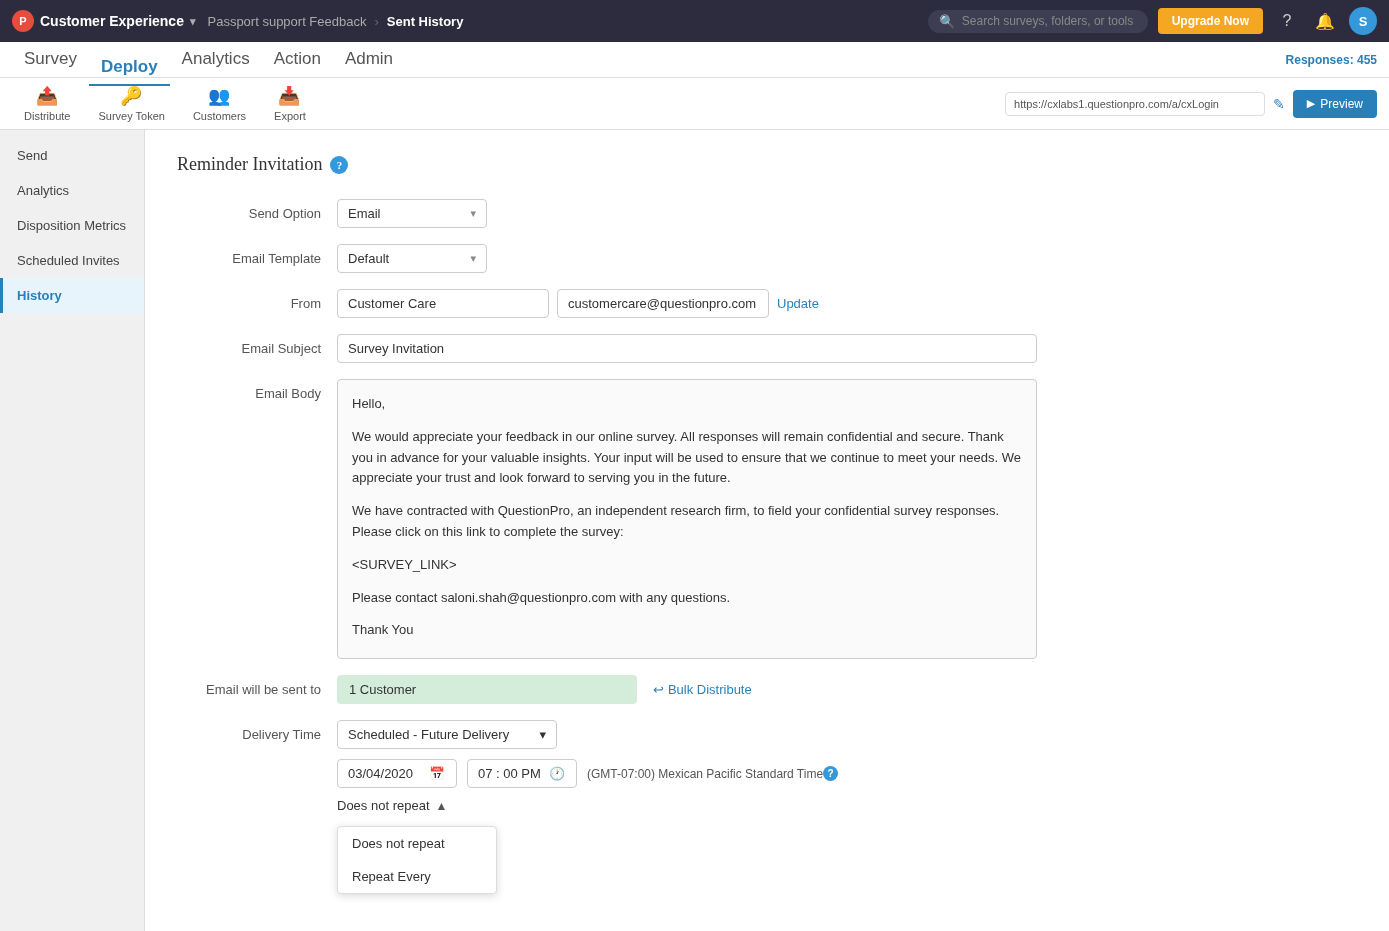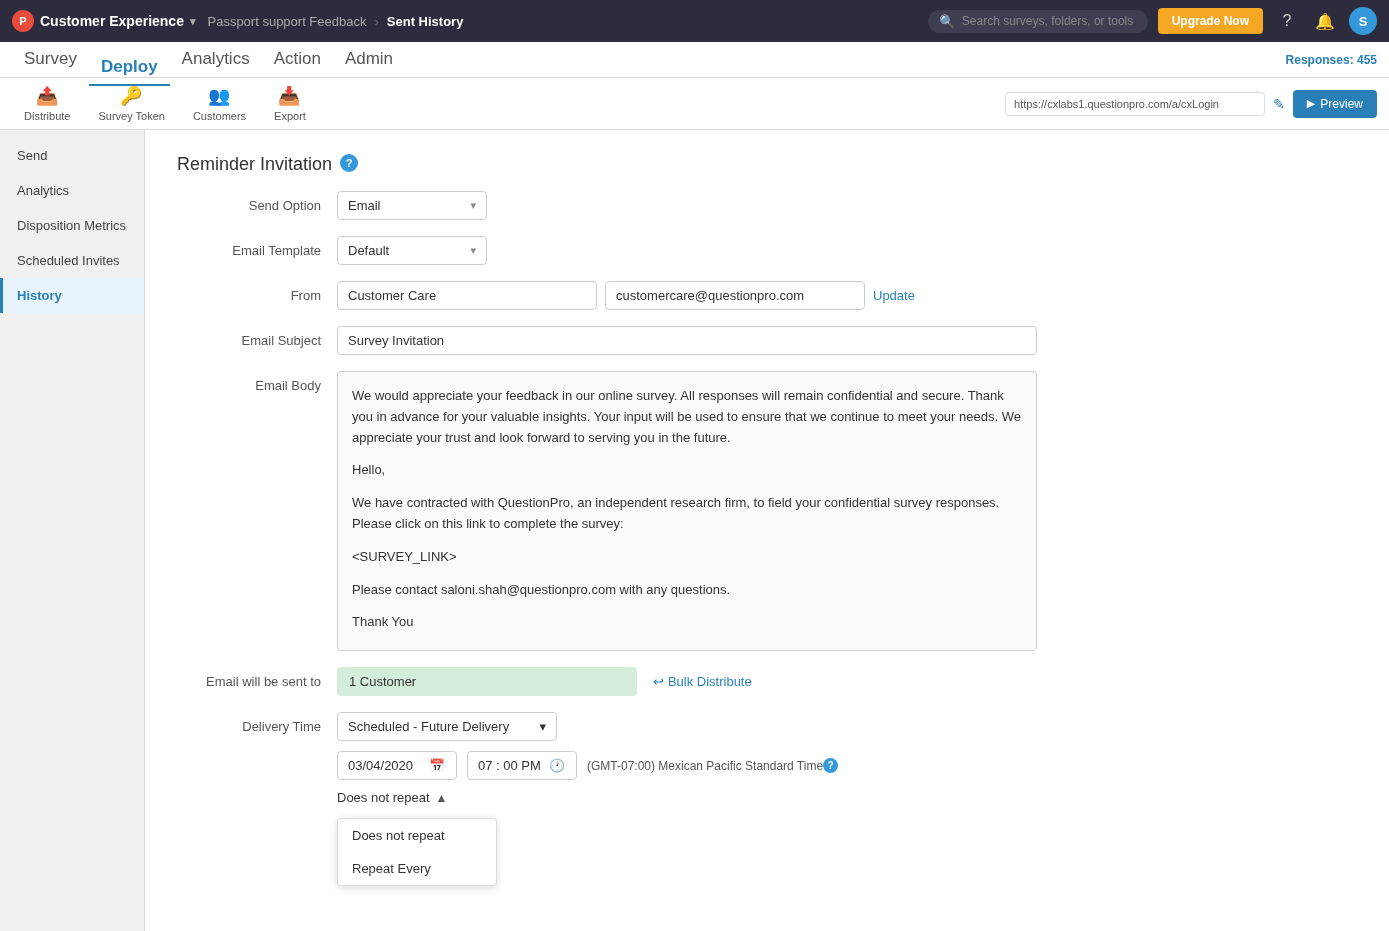--- a/index.html
+++ b/index.html
@@ -178,22 +178,22 @@
     .content {
       flex: 1;
       background: #fff;
       overflow-y: auto;
       padding: 24px 32px;
     }
     .page-title {
       font-size: 18px;
       font-weight: normal;
       color: #333;
-      margin-bottom: 16px;
-      display: flex; align-items: flex-start; gap: 8px;
+      margin-bottom: 24px;
+      display: flex; align-items: center; gap: 8px; font-family: Liberation Serif, serif;
     }
     .help-icon {
       display: inline-flex; align-items: center; justify-content: center;
       width: 18px; height: 18px;
       background: #3498db;
       border-radius: 50%;
       color: #fff; font-size: 11px; font-weight: bold;
       cursor: pointer;
     }
 
@@ -228,21 +228,21 @@
     .select-dropdown .arrow { color: #888; font-size: 11px; }
     .from-row {
       display: flex; align-items: center; gap: 8px;
     }
     .from-input {
       border: 1px solid #ccc;
       border-radius: 4px;
       padding: 6px 10px;
       font-size: 13px;
       color: #333;
-      width: 260px;
+      width: 212px;
     }
     .update-link {
       color: #2980b9; text-decoration: none; font-size: 13px; cursor: pointer;
     }
     .subject-input {
       border: 1px solid #ccc;
       border-radius: 4px;
       padding: 6px 10px;
       font-size: 13px;
       color: #333;
@@ -455,22 +455,22 @@
       <div class="form-label">Email Subject</div>
       <div class="form-control">
         <input class="subject-input" type="text" value="Survey Invitation" style="">
       </div>
     </div>
 
     <div class="form-row">
       <div class="form-label">Email Body</div>
       <div class="form-control">
         <div class="email-body-area">
+          <p>Hello,</p>
           <p>We would appreciate your feedback in our online survey. All responses will remain confidential and secure. Thank you in advance for your valuable insights. Your input will be used to ensure that we continue to meet your needs. We appreciate your trust and look forward to serving you in the future.</p>
-          <p>Hello,</p>
           <p>We have contracted with QuestionPro, an independent research firm, to field your confidential survey responses. Please click on this link to complete the survey:</p>
           <p>&lt;SURVEY_LINK&gt;</p>
           <p>Please contact saloni.shah@questionpro.com with any questions.</p>
           <p>Thank You</p>
         </div>
       </div>
     </div>
 
     <div class="form-row">
       <div class="form-label">Email will be sent to</div>

